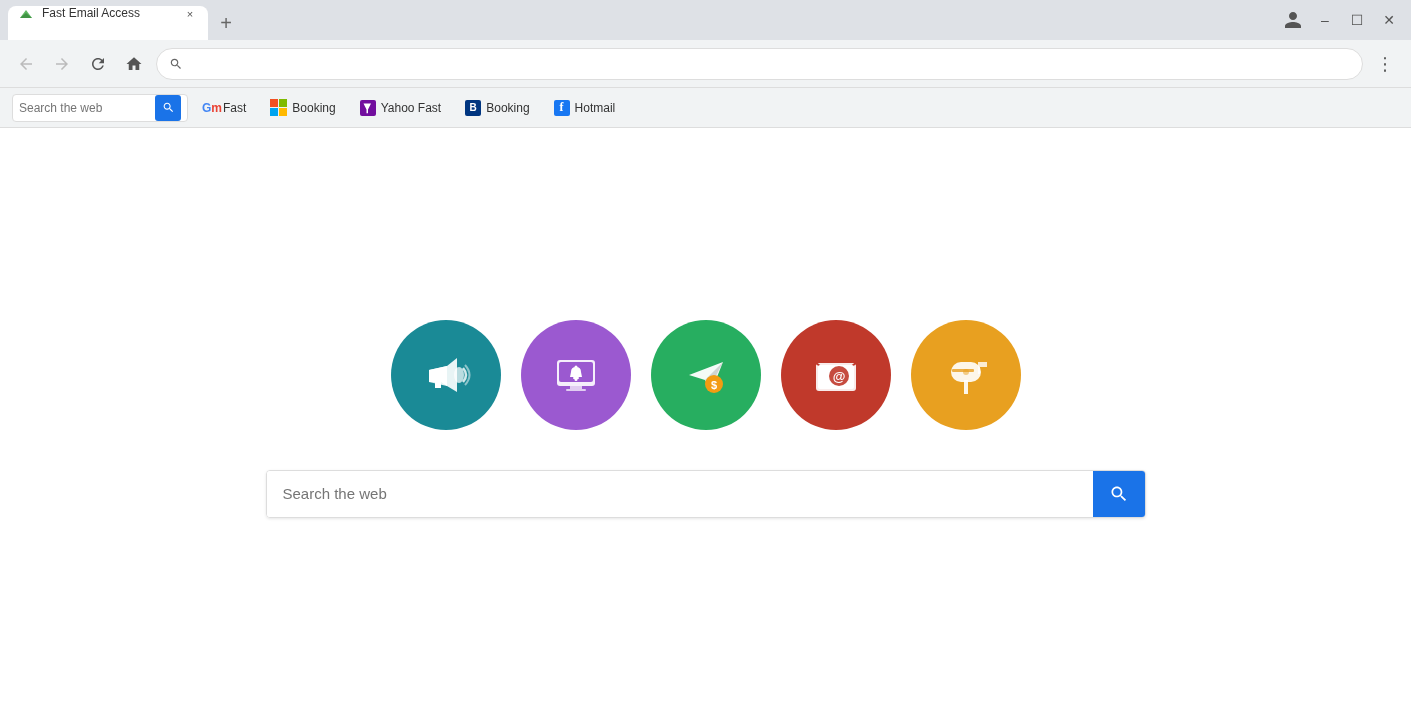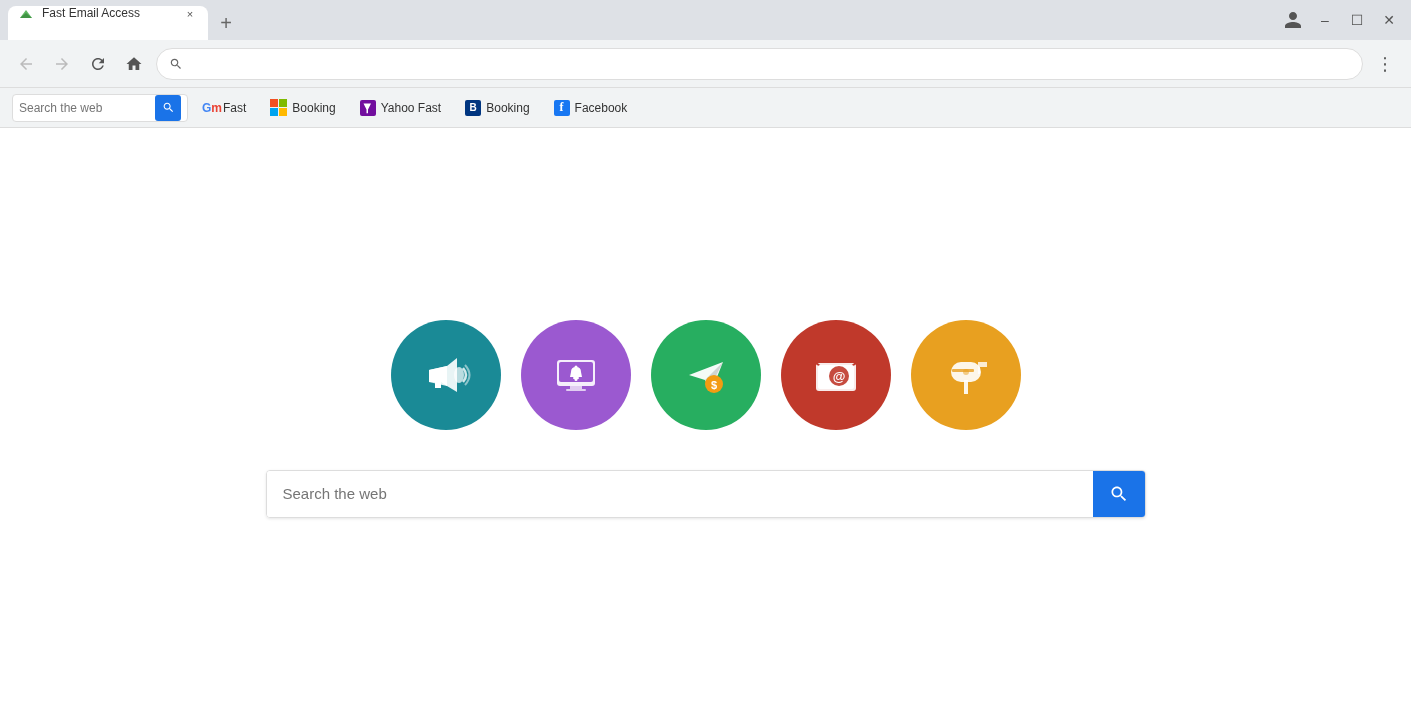--- a/index.html
+++ b/index.html
@@ -387,21 +387,21 @@
     <div style="width:16px;height:16px;background:#003580;display:flex;align-items:center;justify-content:center;border-radius:2px;">
       <span style="color:white;font-size:10px;font-weight:bold;">B</span>
     </div>
     <span>Booking</span>
   </div>
 
   <div class="bookmark-item">
     <div style="width:16px;height:16px;background:#1877F2;display:flex;align-items:center;justify-content:center;border-radius:2px;">
       <span style="color:white;font-size:12px;font-weight:bold;font-family:Georgia,serif;">f</span>
     </div>
-    <span>Facebook</span>
+    <span>Hotmail</span>
   </div>
 </div>
 
 <div class="main-content">
   <div class="icons-row">
 
     <div class="icon-circle" style="background:#1a8a96;">
       <svg viewBox="0 0 54 54" fill="white">
         <path d="M38 10 L38 44 L28 38 L10 34 L10 22 L28 18 Z" fill="white" opacity="0.9"></path>
         <path d="M10 22 L10 34 L16 34 L16 40 L22 40 L22 34 L28 38 L28 18 Z" fill="white"></path>

